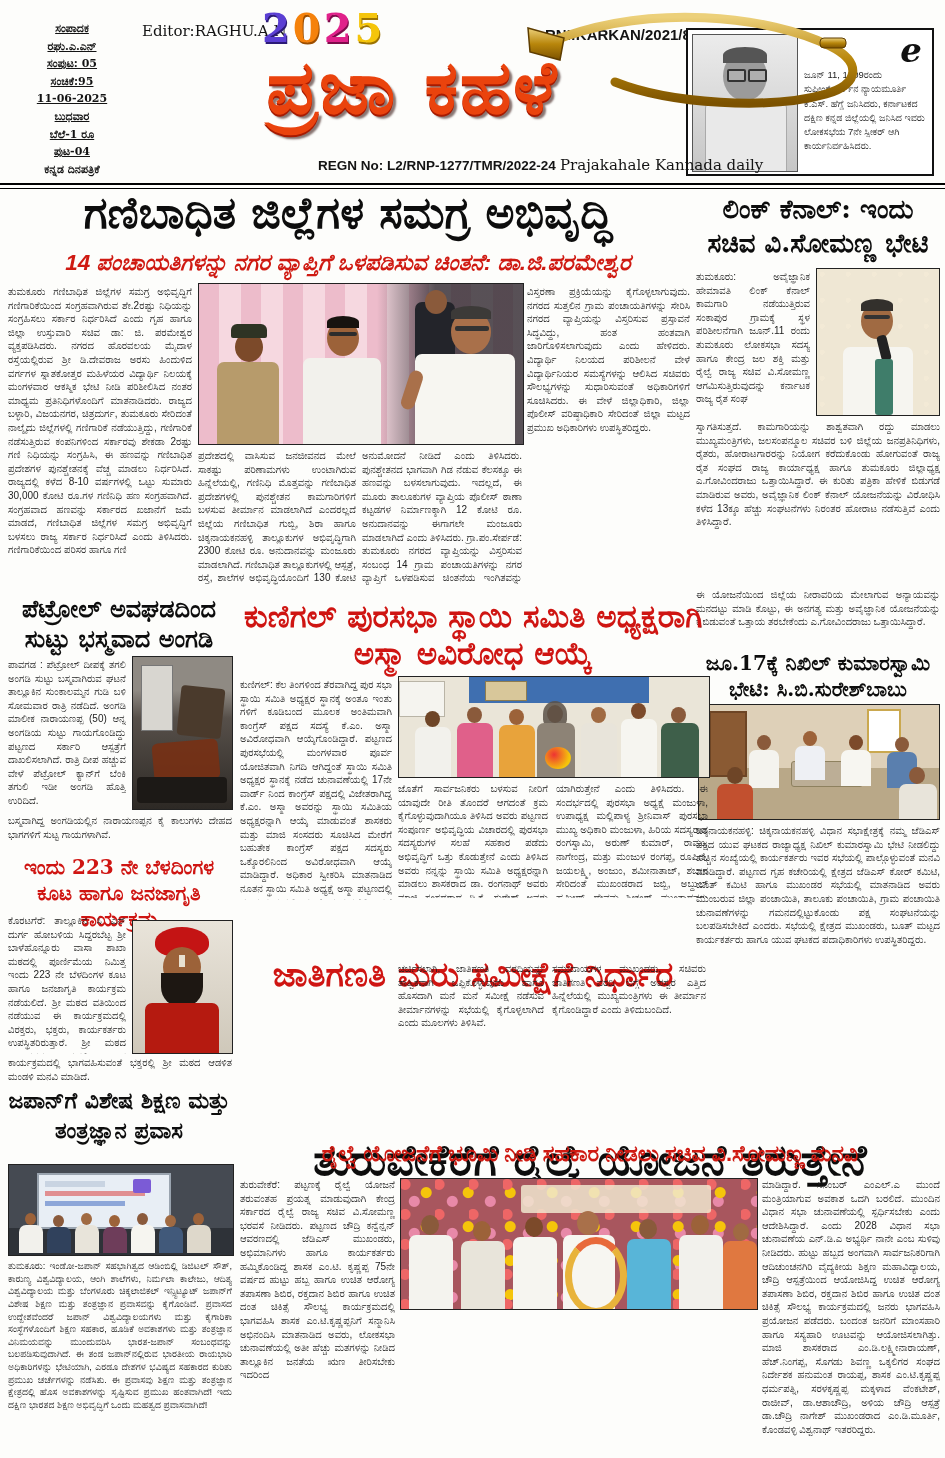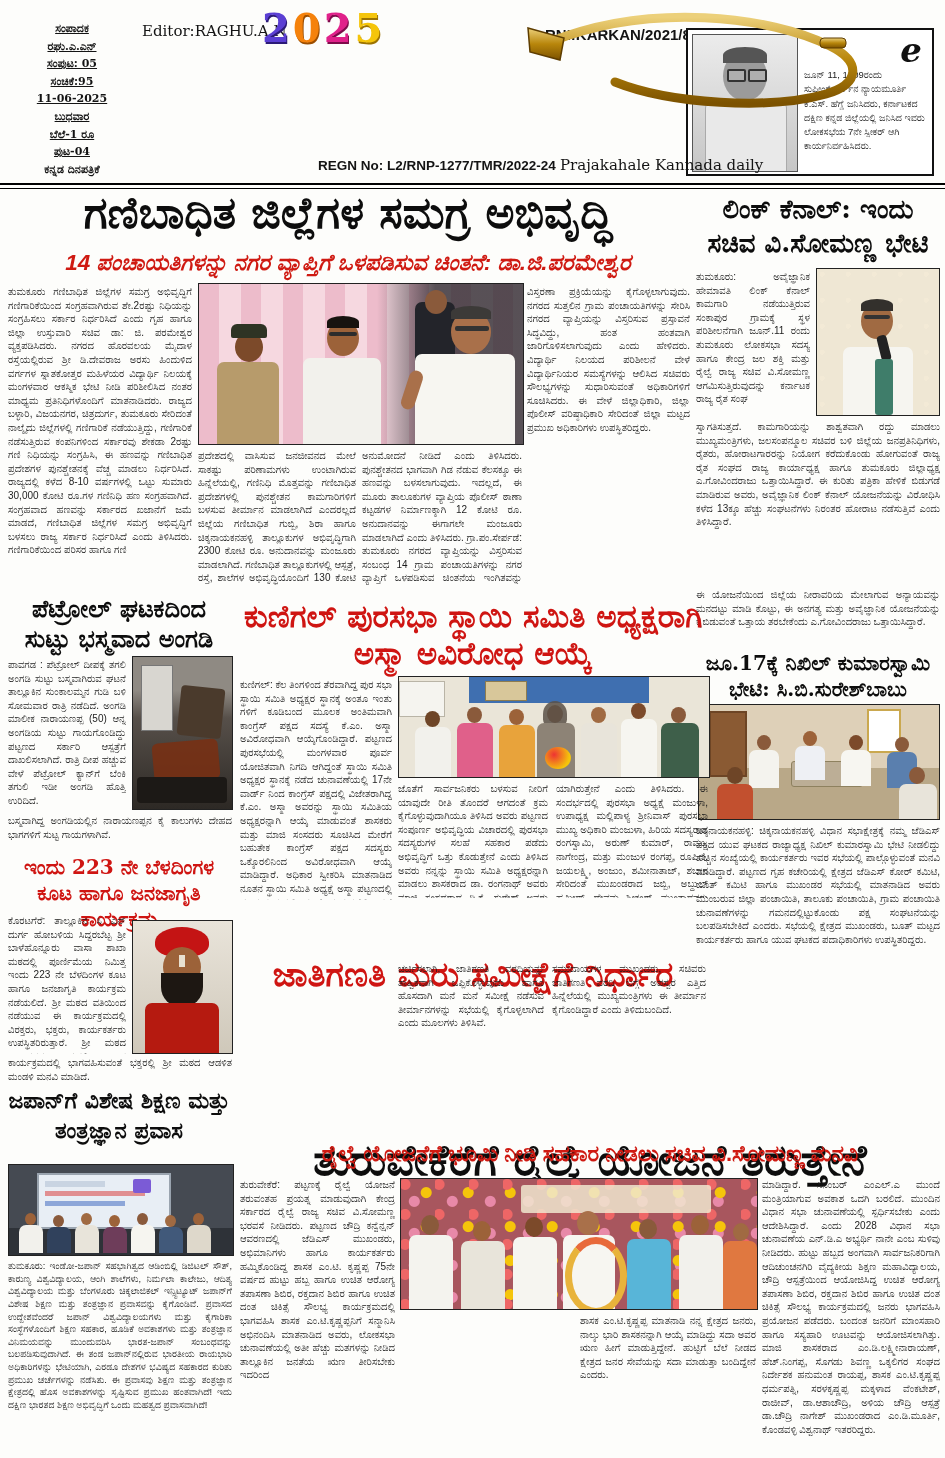--- a/index.html
+++ b/index.html
@@ -56,20 +56,21 @@
         <path d="M30 34 C130 -6 250 8 310 38 C342 54 340 76 306 86 C250 102 150 96 95 74" fill="none" stroke="url(#gold)" stroke-width="9" stroke-linecap="round"></path>
         <polygon points="8,20 44,30 40,52 10,44" fill="url(#gold)" stroke="#5e3d00" stroke-width="1.5"></polygon>
         <rect x="300" y="30" width="26" height="10" rx="4" fill="url(#gold)" stroke="#5e3d00" stroke-width="1"></rect>
       </svg>
     </div>
 
     <div class="abs" style="left:262px;top:4px;z-index:2;letter-spacing:3px;">
       <span class="y25" style="color:#5b3fd3;text-shadow:1px 2px 0 #2c1a77;">2</span><span class="y25" style="color:#f5820b;text-shadow:1px 2px 0 #9c4e00;">0</span><span class="y25" style="color:#e0218a;text-shadow:1px 2px 0 #7e0b4a;">2</span><span class="y25" style="color:#f5c50b;text-shadow:1px 2px 0 #9c7300;">5</span>
     </div>
 
+    <div class="abs masthead-title" style="left:140px;top:44px;width:545px;text-align:center;font-size:74px;z-index:2;">ಪ್ರಜಾ ಕಹಳೆ</div>
 
     <div class="abs" style="left:318px;top:158px;font-weight:bold;font-size:13.5px;z-index:3;">REGN No: L2/RNP-1277/TMR/2022-24</div>
     <div class="abs" style="left:560px;top:156px;font-weight:normal;font-size:15px;font-family:'DejaVu Serif','Liberation Serif',serif;z-index:3;">Prajakahale Kannada daily</div>
 
     <div class="abs" style="left:686px;top:28px;width:248px;height:148px;border:2px solid #111;background:#fff;display:flex;padding:4px;gap:6px;box-sizing:border-box;">
       <div style="width:104px;height:136px;border:1px solid #555;position:relative;background:linear-gradient(180deg,#ececec,#c6c6c6);overflow:hidden;">
         <div class="head" style="left:30px;top:16px;width:44px;height:50px;background:#9b9b9b;"></div>
         <div style="position:absolute;left:30px;top:12px;width:44px;height:16px;border-radius:50% 50% 0 0;background:#555;"></div>
         <div style="position:absolute;left:34px;top:34px;width:15px;height:9px;border:2px solid #333;border-radius:2px;background:rgba(255,255,255,.2);"></div>
         <div style="position:absolute;left:55px;top:34px;width:15px;height:9px;border:2px solid #333;border-radius:2px;background:rgba(255,255,255,.2);"></div>
@@ -146,21 +147,21 @@
     <div class="head" style="left:196px;top:32px;width:14px;height:15px;background:#8a5a3b;"></div>
     <div class="torso" style="left:188px;top:47px;width:30px;height:36px;background:#5a7fae;"></div>
     <div class="head" style="left:28px;top:62px;width:16px;height:17px;background:#6e4527;"></div>
     <div class="torso" style="left:18px;top:79px;width:36px;height:35px;background:#c2502f;"></div>
     <div class="head" style="left:210px;top:62px;width:16px;height:17px;background:#8a5a3b;"></div>
     <div class="torso" style="left:200px;top:79px;width:38px;height:35px;background:#e8e4da;"></div>
   </div>
 
   <div class="abs body" style="left:696px;top:824px;width:244px;height:252px;">ಚಿಕ್ಕನಾಯಕನಹಳ್ಳಿ: ಚಿಕ್ಕನಾಯಕನಹಳ್ಳಿ ವಿಧಾನ ಸಭಾಕ್ಷೇತ್ರಕ್ಕೆ ನಮ್ಮ ಜೆಡಿಎಸ್ ಪಕ್ಷದ ಯುವ ಘಟಕದ ರಾಜ್ಯಾಧ್ಯಕ್ಷ ನಿಖಿಲ್ ಕುಮಾರಸ್ವಾಮಿ ಭೇಟಿ ನೀಡಲಿದ್ದು ಹೆಚ್ಚಿನ ಸಂಖ್ಯೆಯಲ್ಲಿ ಕಾರ್ಯಕರ್ತರು ಇವರ ಸಭೆಯಲ್ಲಿ ಪಾಲ್ಗೊಳ್ಳುವಂತೆ ಮನವಿ ಮಾಡಿದ್ದಾರೆ. ಪಟ್ಟಣದ ಗೃಹ ಕಚೇರಿಯಲ್ಲಿ ಕ್ಷೇತ್ರದ ಜೆಡಿಎಸ್ ಕೋರ್ ಕಮಿಟಿ, ಬೂತ್ ಕಮಿಟಿ ಹಾಗೂ ಮುಖಂಡರ ಸಭೆಯಲ್ಲಿ ಮಾತನಾಡಿದ ಅವರು ಮುಂಬರುವ ಜಿಲ್ಲಾ ಪಂಚಾಯಿತಿ, ತಾಲೂಕು ಪಂಚಾಯಿತಿ, ಗ್ರಾಮ ಪಂಚಾಯಿತಿ ಚುನಾವಣೆಗಳನ್ನು ಗಮನದಲ್ಲಿಟ್ಟುಕೊಂಡು ಪಕ್ಷ ಸಂಘಟನೆಯನ್ನು ಬಲಪಡಿಸಬೇಕಿದೆ ಎಂದರು. ಸಭೆಯಲ್ಲಿ ಕ್ಷೇತ್ರದ ಮುಖಂಡರು, ಬೂತ್ ಮಟ್ಟದ ಕಾರ್ಯಕರ್ತರು ಹಾಗೂ ಯುವ ಘಟಕದ ಪದಾಧಿಕಾರಿಗಳು ಉಪಸ್ಥಿತರಿದ್ದರು.</div>
 
-  <div class="abs hl" style="left:6px;top:594px;width:226px;font-size:24px;line-height:1.25;">ಪೆಟ್ರೋಲ್ ಘಟಕದಿಂದ ಸುಟ್ಟು ಭಸ್ಮವಾದ ಅಂಗಡಿ</div>
+  <div class="abs hl" style="left:6px;top:594px;width:226px;font-size:24px;line-height:1.25;">ಪೆಟ್ರೋಲ್ ಅವಘಡದಿಂದ ಸುಟ್ಟು ಭಸ್ಮವಾದ ಅಂಗಡಿ</div>
   <div class="abs body" style="left:8px;top:658px;width:118px;height:150px;">ಪಾವಗಡ : ಪೆಟ್ರೋಲ್ ದೀಪಕ್ಕೆ ತಗಲಿ ಅಂಗಡಿ ಸುಟ್ಟು ಬಸ್ಮವಾಗಿರುವ ಘಟನೆ ತಾಲ್ಲೂಕಿನ ಸುಂಕಾಲಮ್ಮನ ಗುಡಿ ಬಳಿ ಸೋಮವಾರ ರಾತ್ರಿ ನಡೆದಿದೆ. ಅಂಗಡಿ ಮಾಲೀಕ ನಾರಾಯಣಪ್ಪ (50) ಆನ್ನ ಅಂಗಡಿಯ ಸುಟ್ಟು ಗಾಯಗೊಂಡಿದ್ದು ಪಟ್ಟಣದ ಸರ್ಕಾರಿ ಆಸ್ಪತ್ರೆಗೆ ದಾಖಲಿಸಲಾಗಿದೆ. ರಾತ್ರಿ ದೀಪ ಹಚ್ಚುವ ವೇಳೆ ಪೆಟ್ರೋಲ್ ಕ್ಯಾನ್‌ಗೆ ಬೆಂಕಿ ತಗುಲಿ ಇಡೀ ಅಂಗಡಿ ಹೊತ್ತಿ ಉರಿದಿದೆ.</div>
   <div class="photo" style="left:132px;top:656px;width:99px;height:152px;
        background:linear-gradient(180deg,#8f8a83 0 22%,#57504a 40%,#2d2925 100%);">
     <div style="position:absolute;left:8px;top:8px;width:30px;height:64px;background:#d8d6d0;border:1px solid #777;"></div>
     <div style="position:absolute;left:46px;top:30px;width:44px;height:50px;background:#4a3a2c;transform:rotate(6deg);border-radius:4px;"></div>
     <div style="position:absolute;left:20px;top:84px;width:66px;height:40px;background:#7a2f12;border-radius:6px;transform:rotate(-5deg);opacity:.85;"></div>
     <div style="position:absolute;left:4px;top:120px;width:90px;height:26px;background:#1c1916;border-radius:4px;"></div>
   </div>
   <div class="abs body" style="left:8px;top:814px;width:224px;height:36px;">ಬಸ್ಮವಾಗಿದ್ದ ಅಂಗಡಿಯಲ್ಲಿನ ನಾರಾಯಣಪ್ಪನ ಕೈ ಕಾಲುಗಳು ದೇಹದ ಭಾಗಗಳಿಗೆ ಸುಟ್ಟ ಗಾಯಗಳಾಗಿವೆ.</div>
 
@@ -256,16 +257,15 @@
     <div class="torso" style="left:162px;top:56px;width:52px;height:74px;background:#f7f6f1;"></div>
     <div style="position:absolute;left:164px;top:58px;width:48px;height:64px;border-radius:50%;border:7px solid #e8b33b;border-top-color:#e86a3b;background:transparent;"></div>
     <div class="head" style="left:238px;top:40px;width:18px;height:20px;background:#8a5a3b;"></div>
       <div class="torso" style="left:226px;top:60px;width:44px;height:70px;background:#58b5d8;"></div>
     <div class="head" style="left:290px;top:36px;width:18px;height:20px;background:#9c6239;"></div>
       <div class="torso" style="left:278px;top:56px;width:44px;height:74px;background:#f2f1ec;"></div>
     <div class="head" style="left:332px;top:44px;width:16px;height:18px;background:#a06a42;"></div>
       <div class="torso" style="left:322px;top:62px;width:34px;height:68px;background:#e07840;"></div>
   </div>
 
-  <div class="abs body" style="left:580px;top:1314px;width:176px;height:142px;">ಶಾಸಕ ಎಂ.ಟಿ.ಕೃಷ್ಣಪ್ಪ ಮಾತನಾಡಿ ನನ್ನ ಕ್ಷೇತ್ರದ ಜನರು, ನಾಲ್ಕು ಭಾರಿ ಶಾಸಕನನ್ನಾಗಿ ಆಯ್ಕೆ ಮಾಡಿದ್ದು ಸದಾ ಅವರ ಋಣ ಹೀಗೆ ಮಾಡುತ್ತಿದ್ದೇನೆ. ಹುಟ್ಟಿಗೆ ಬೆಲೆ ನೀಡದ ಕ್ಷೇತ್ರದ ಜನರ ಸೇವೆಯನ್ನು ಸದಾ ಮಾಡುತ್ತಾ ಬಂದಿದ್ದೇನೆ ಎಂದರು.</div>
   <div class="abs body" style="left:762px;top:1178px;width:178px;height:278px;">ಮಾಡಿದ್ದಾರೆ. ಸಿನಿಂಬರ್ ಎಂಎಲ್.ಎ ಮುಂದೆ ಮಂತ್ರಿಯಾಗುವ ಅವಕಾಶ ಒದಗಿ ಬರಲಿದೆ. ಮುಂದಿನ ವಿಧಾನ ಸಭಾ ಚುನಾವಣೆಯಲ್ಲಿ ಸ್ಪರ್ಧಿಸಬೇಕು ಎಂದು ಆದೇಶಿಸಿದ್ದಾರೆ. ಎಂದು 2028 ವಿಧಾನ ಸಭಾ ಚುನಾವಣೆಯ ಎನ್.ಡಿ.ಎ ಅಭ್ಯರ್ಥಿ ನಾನೇ ಎಂಬ ಸುಳಿವು ನೀಡಿದರು. ಹುಟ್ಟು ಹಬ್ಬದ ಅಂಗವಾಗಿ ಸಾರ್ವಜನಿಕರಿಗಾಗಿ ಆದಿಚುಂಚನಗಿರಿ ವೈದ್ಯಕೀಯ ಶಿಕ್ಷಣ ಮಹಾವಿದ್ಯಾಲಯ, ಚೌದ್ರಿ ಆಸ್ಪತ್ರೆಯಿಂದ ಆಯೋಜಿಸಿದ್ದ ಉಚಿತ ಆರೋಗ್ಯ ತಪಾಸಣಾ ಶಿಬಿರ, ರಕ್ತದಾನ ಶಿಬಿರ ಹಾಗೂ ಉಚಿತ ದಂತ ಚಿಕಿತ್ಸೆ ಸೌಲಭ್ಯ ಕಾರ್ಯಕ್ರಮದಲ್ಲಿ ಜನರು ಭಾಗವಹಿಸಿ ಪ್ರಯೋಜನ ಪಡೆದರು. ಬಂದಂತ ಜನರಿಗೆ ಮಾಂಸಹಾರಿ ಹಾಗೂ ಸಸ್ಯಹಾರಿ ಊಟವನ್ನು ಆಯೋಜಿಸಲಾಗಿತ್ತು. ಮಾಜಿ ಶಾಸಕರಾದ ಎಂ.ಡಿ.ಲಕ್ಷ್ಮೀನಾರಾಯಣ್, ಹೆಚ್.ನಿಂಗಪ್ಪ, ಸೊಗಡು ಶಿವಣ್ಣ ಒಕ್ಕಲಿಗರ ಸಂಘದ ನಿರ್ದೇಶಕ ಹನುಮಂತ ರಾಯಪ್ಪ, ಶಾಸಕ ಎಂ.ಟಿ.ಕೃಷ್ಣಪ್ಪ ಧರ್ಮಪತ್ನಿ, ಸರಳಕೃಷ್ಣಪ್ಪ ಮಕ್ಕಳಾದ ವೆಂಕಟೇಶ್, ರಾಜೀವ್, ಡಾ.ಆಶಾಚೌದ್ರಿ, ಅಳಿಯ ಚೌದ್ರಿ ಆಸ್ಪತ್ರೆ ಡಾ.ಚೌದ್ರಿ ನಾಗೇಶ್ ಮುಖಂಡರಾದ ಎಂ.ಡಿ.ಮೂರ್ತಿ, ಕೊಂಡವಳ್ಳಿ ವಿಶ್ವನಾಥ್ ಇತರರಿದ್ದರು.</div>
 
 </div>
 
 </body></html>

